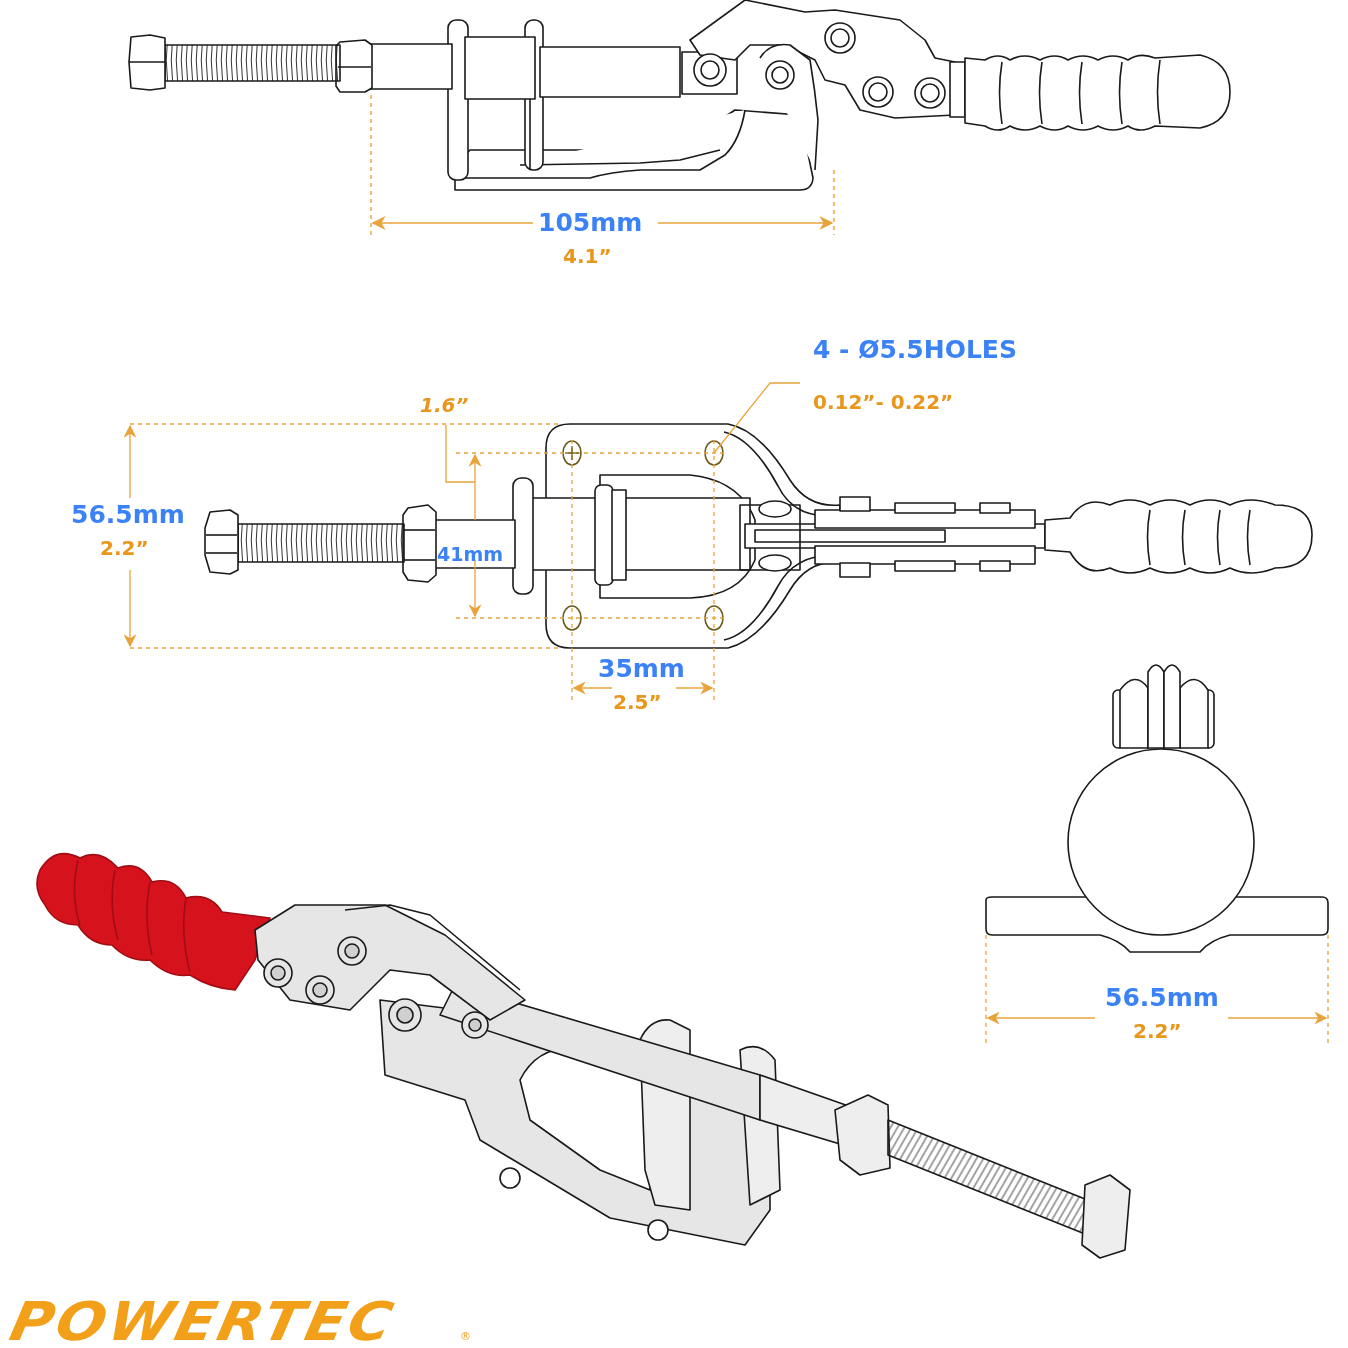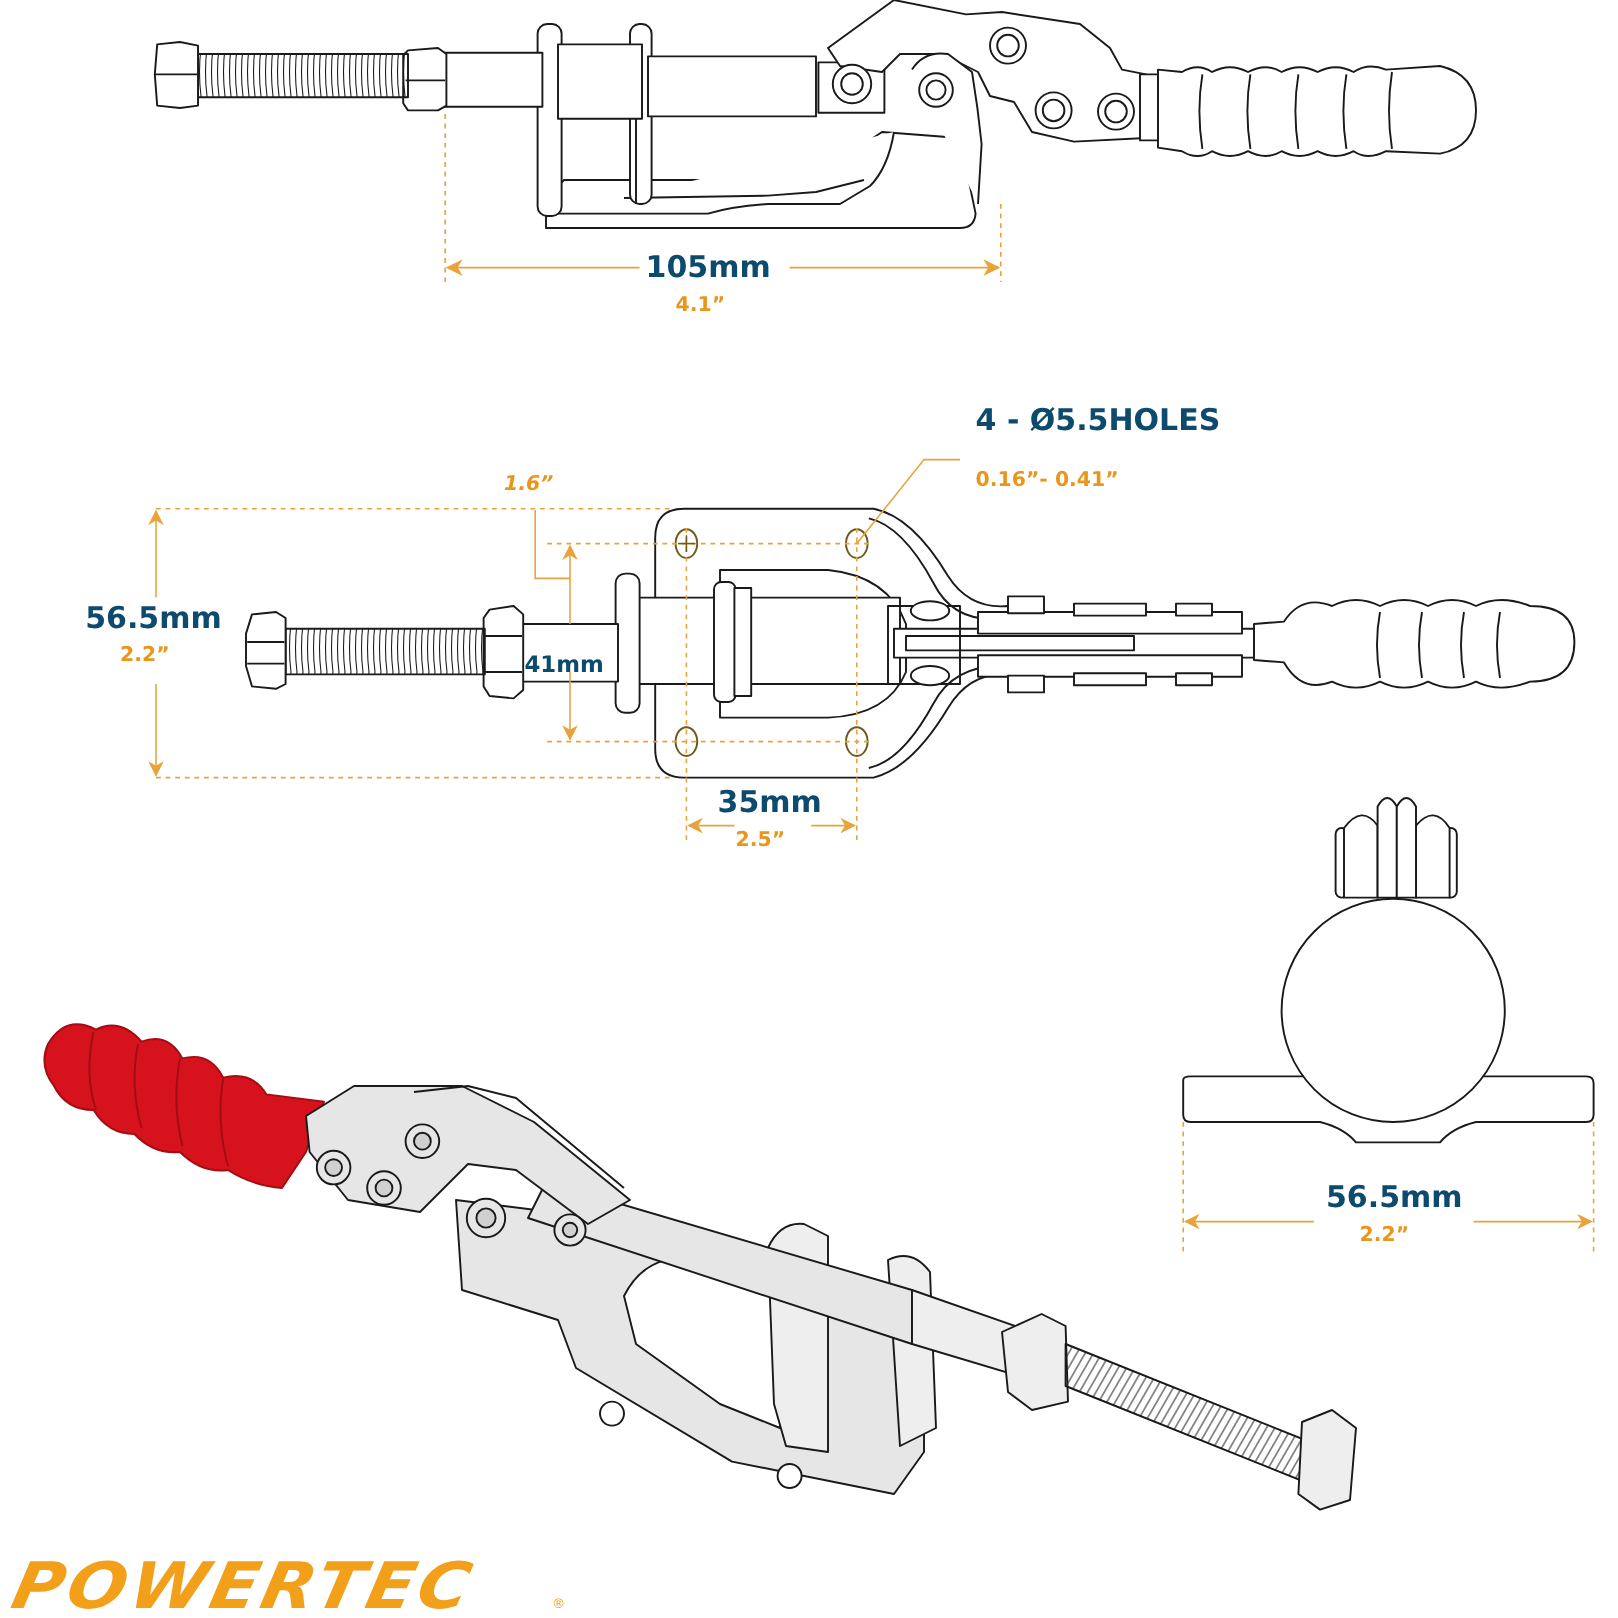--- a/index.html
+++ b/index.html
@@ -1,20 +1,20 @@
 <!DOCTYPE html>
 <html><head>
 <meta charset="utf-8">
 <style>
   html, body { margin:0; padding:0; background:#ffffff; }
   body { width:1348px; height:1348px; position:relative; overflow:hidden; font-family:"DejaVu Sans", sans-serif; }
   svg.main { position:absolute; left:0; top:0; }
   .lbl { position:absolute; font-family:"DejaVu Sans", sans-serif; font-weight:bold; white-space:nowrap; line-height:1; }
-  .mm { color:#0c4a6e; font-size:25px; }
-  .in { color:#e8961c; font-size:17px; }
+  .mm { color:#3b82f6; font-size:25px; }
+  .in { color:#e8961c; font-size:20px; }
   .small { font-size:19px;margin-top:20px; }
   .logo { position:absolute; left:18px; top:1290px; font-family:"DejaVu Sans", sans-serif; font-weight:bold; font-style:italic; font-size:58px; letter-spacing:3px; color:#f2a01a; transform:skewX(-12deg) scaleY(0.92); transform-origin:left top; }
   .reg { position:absolute; left:460px; top:1330px; font-size:11px; color:#f2a01a; }
 </style>
 </head>
 <body>
 
 <svg class="main" width="1348" height="1348" viewBox="0 0 1348 1348" xmlns="http://www.w3.org/2000/svg">
   <defs>
     <marker id="arr" viewBox="0 0 10 10" refX="9" refY="5" markerWidth="10" markerHeight="10" orient="auto-start-reverse">
@@ -200,21 +200,21 @@
 
     <circle cx="510" cy="1178" r="10" fill="#fff"></circle>
     <circle cx="658" cy="1230" r="10" fill="#fff"></circle>
   </g>
 </svg>
 
 <div class="lbl mm" style="left:538px; top:210px;">105mm</div>
 <div class="lbl in" style="left:563px; top:246px;">4.1”</div>
 
 <div class="lbl mm" style="left:813px; top:337px;text-align:right;">4 - Ø5.5HOLES</div>
-<div class="lbl in" style="left:813px; top:392px;">0.16”- 0.41”</div>
+<div class="lbl in" style="left:813px; top:392px;">0.12”- 0.22”</div>
 
 <div class="lbl in" style="left:420px; top:395px;font-style:italic;">1.6”</div>
 <div class="lbl mm small" style="left:437px; top:525px;">41mm</div>
 
 <div class="lbl mm" style="left:71px; top:502px;">56.5mm</div>
 <div class="lbl in" style="left:100px; top:538px;">2.2”</div>
 
 <div class="lbl mm" style="left:598px; top:656px;">35mm</div>
 <div class="lbl in" style="left:613px; top:692px;">2.5”</div>
 

